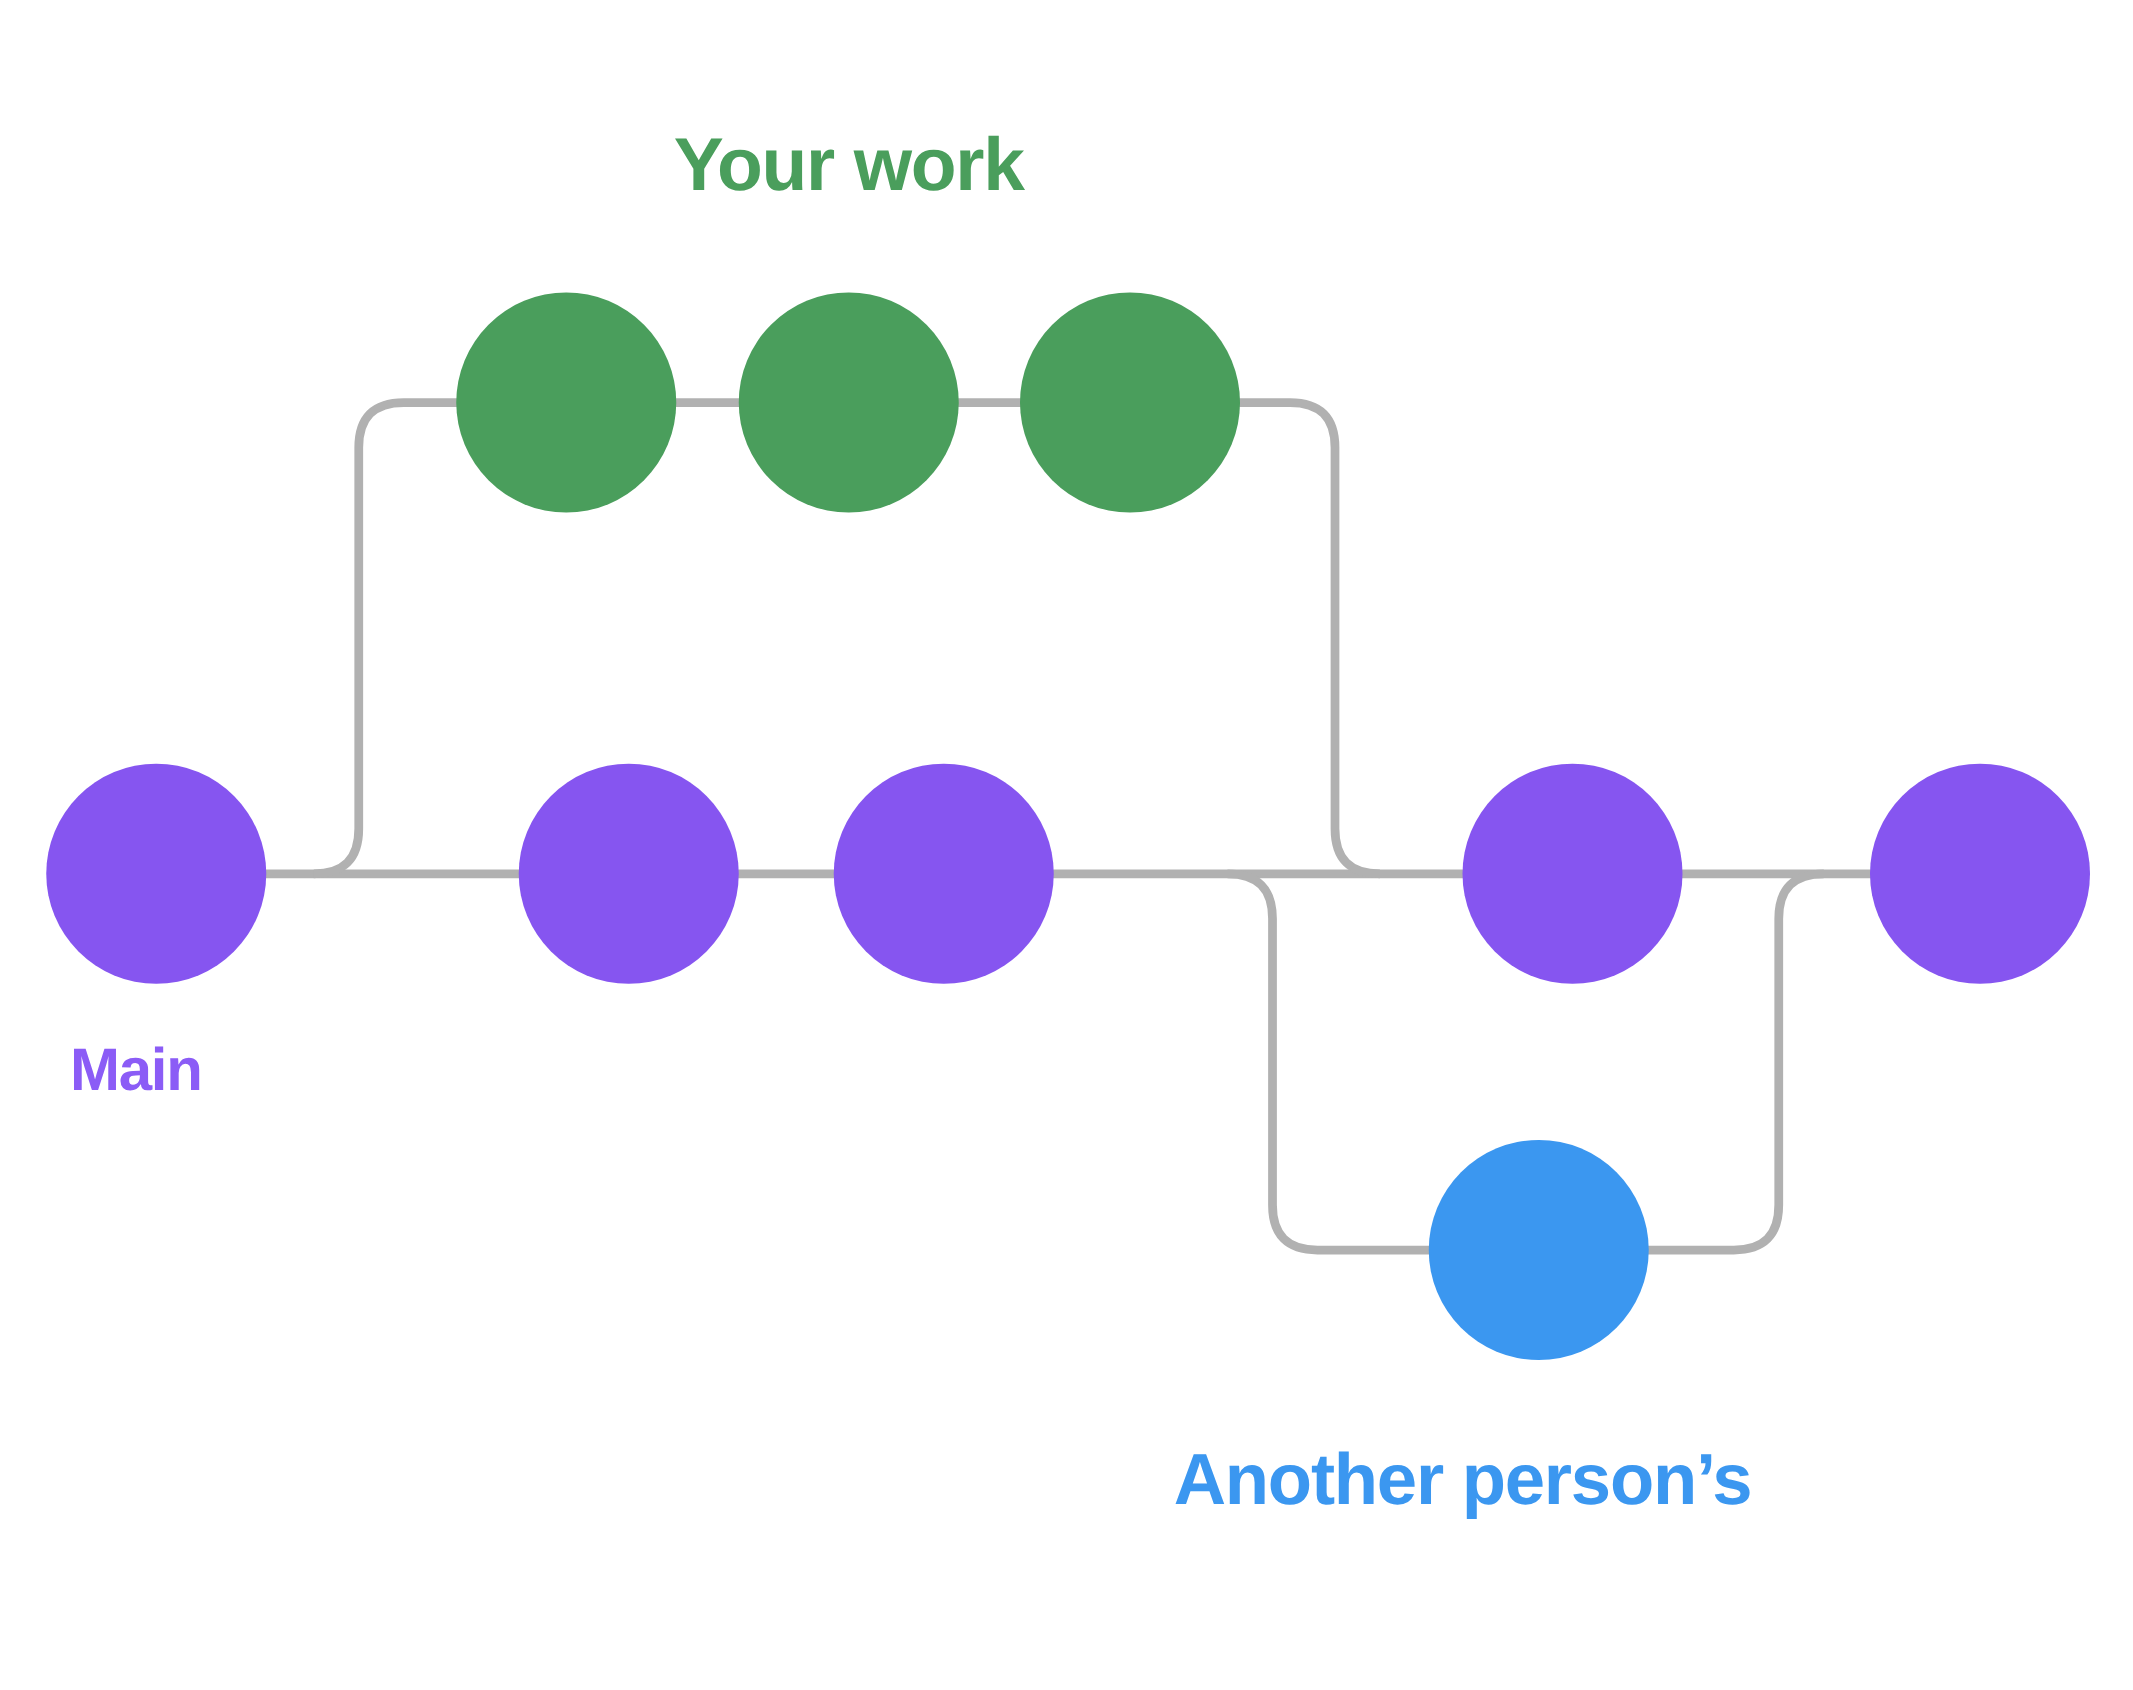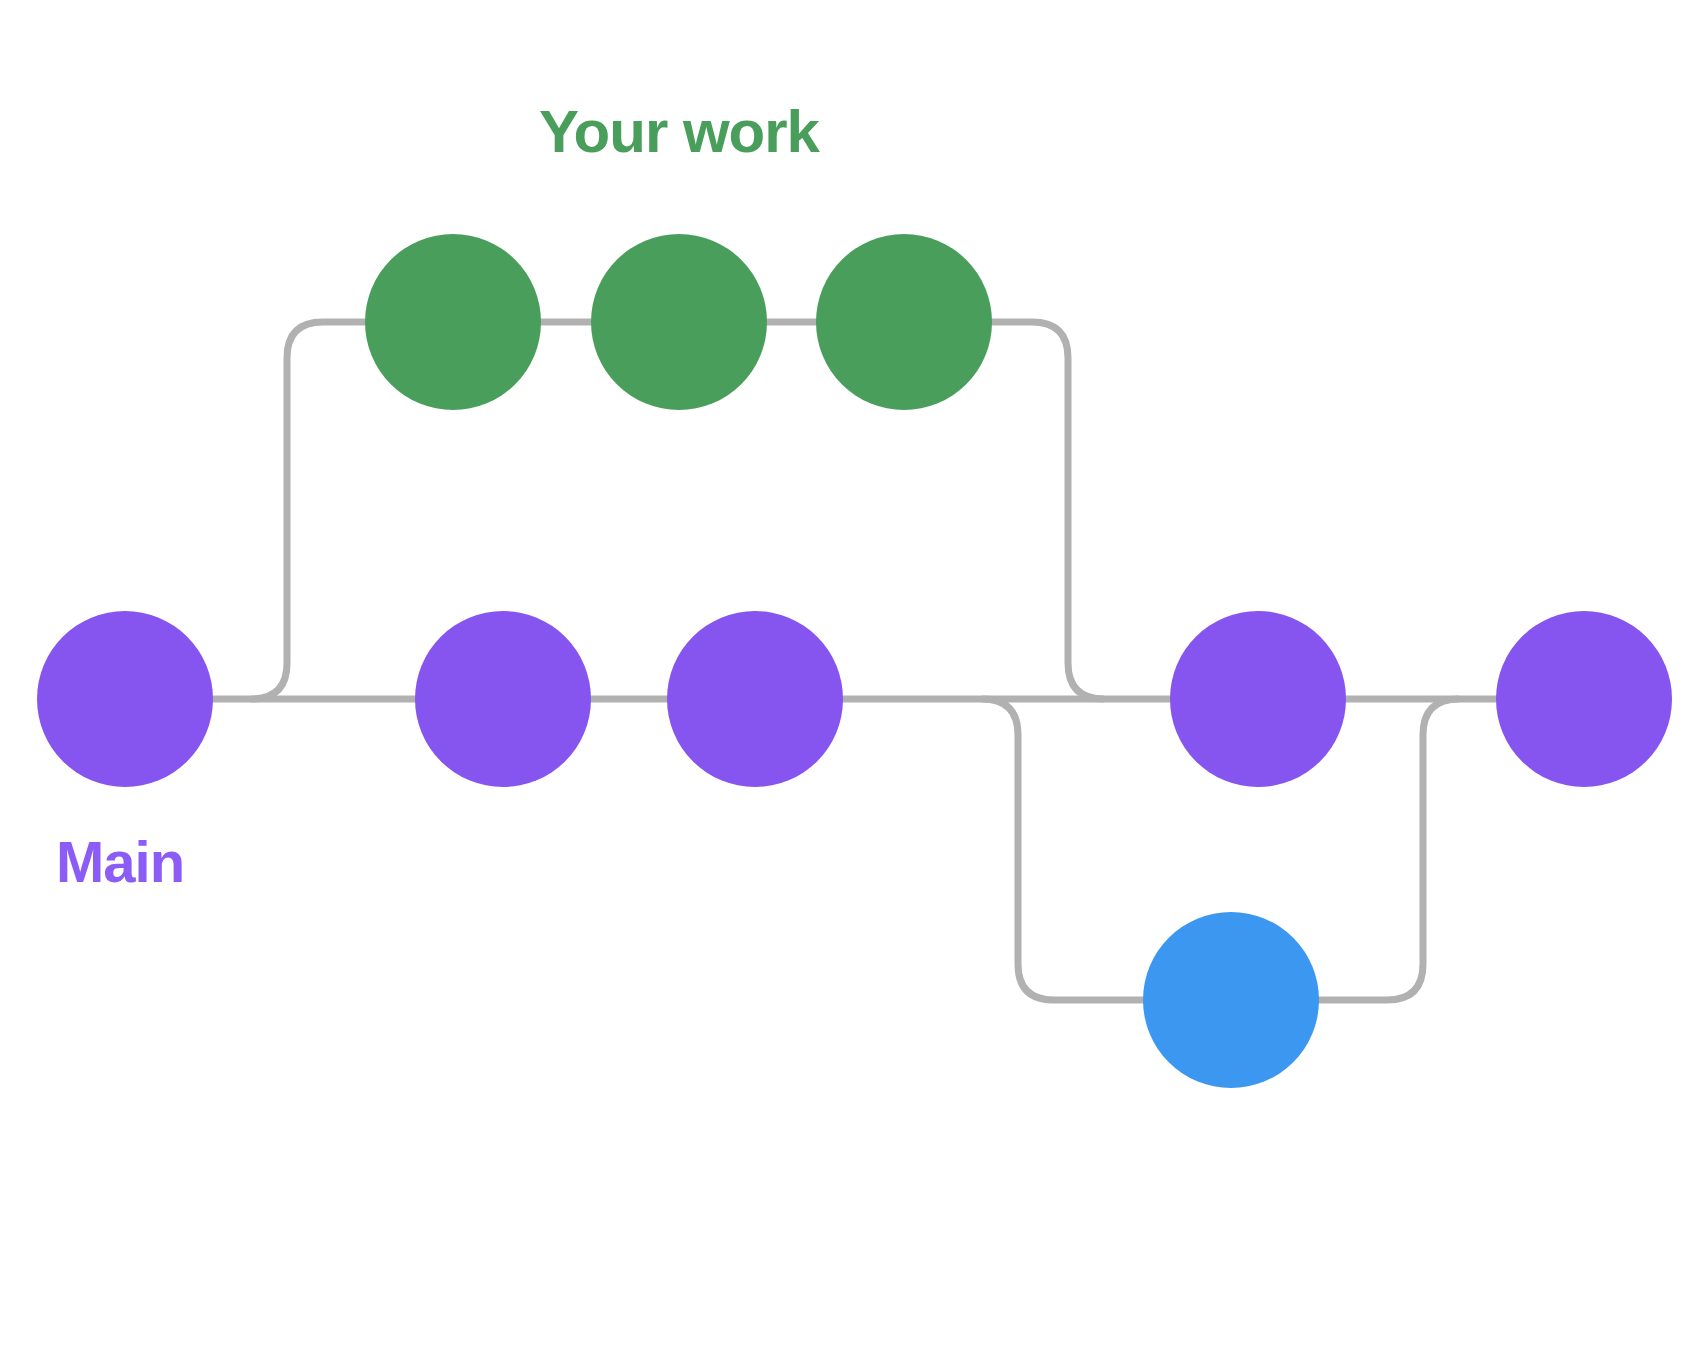--- a/index.html
+++ b/index.html
@@ -46,17 +46,18 @@
       <circle cx="1258" cy="699" r="88" fill="#8655F0"></circle>
       <circle cx="1584" cy="699" r="88" fill="#8655F0"></circle>
       <circle cx="453" cy="322" r="88" fill="#4A9E5C"></circle>
       <circle cx="679" cy="322" r="88" fill="#4A9E5C"></circle>
       <circle cx="904" cy="322" r="88" fill="#4A9E5C"></circle>
       <circle cx="1231" cy="1000" r="88" fill="#3B97F0"></circle>
     </svg>
 
   <div class="label centered" id="label-your-work" style="left: 679px; top: 102px; color: rgb(74, 158, 92); font-size: 60px;">Your work</div>
 
-  <div class="label" id="label-main" style="left: 56px; top: 833px; color: rgb(139, 92, 246); font-size: 58px;">Main</div>
+  <div class="label" id="label-main" style="left: 56px; top: 833px; color: rgb(139, 92, 246); font-size: 48px;">Main</div>
 
   <div class="label centered" id="label-another" style="left: 1170px; top: 1138px; color: rgb(59, 151, 240); font-size: 58px; line-height: 92px;">
+    <div>Another person’s</div>
   </div>
 </div>
 
 </body></html>

